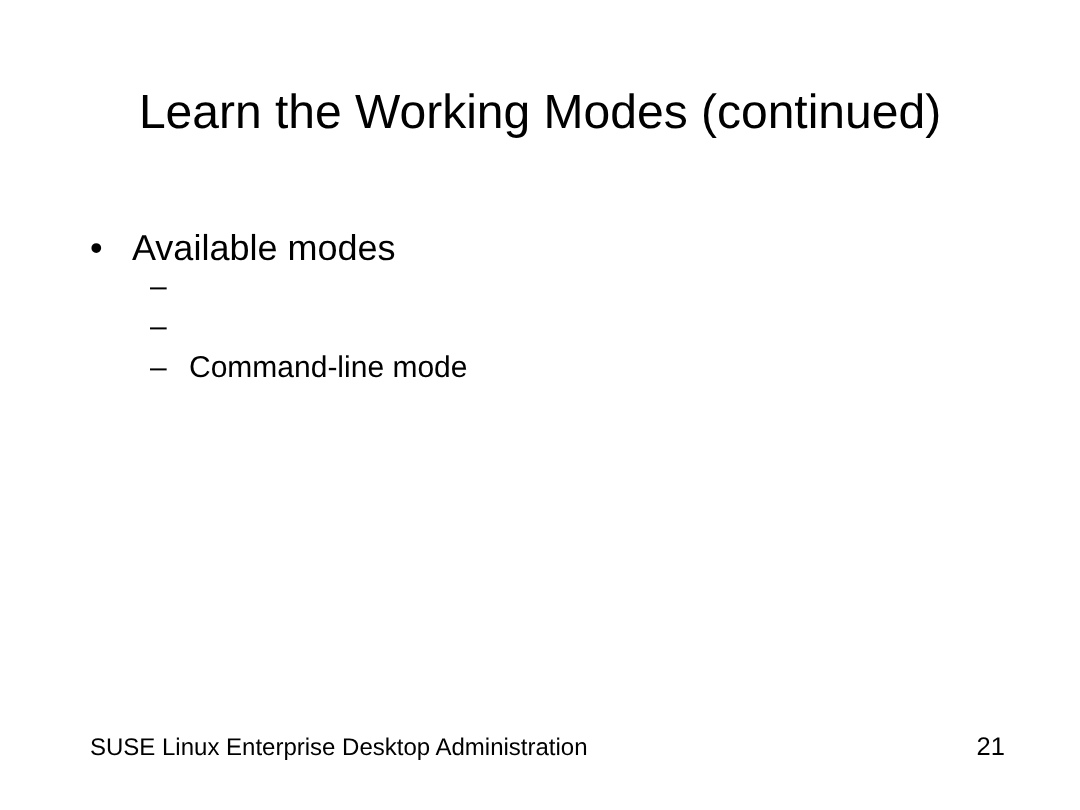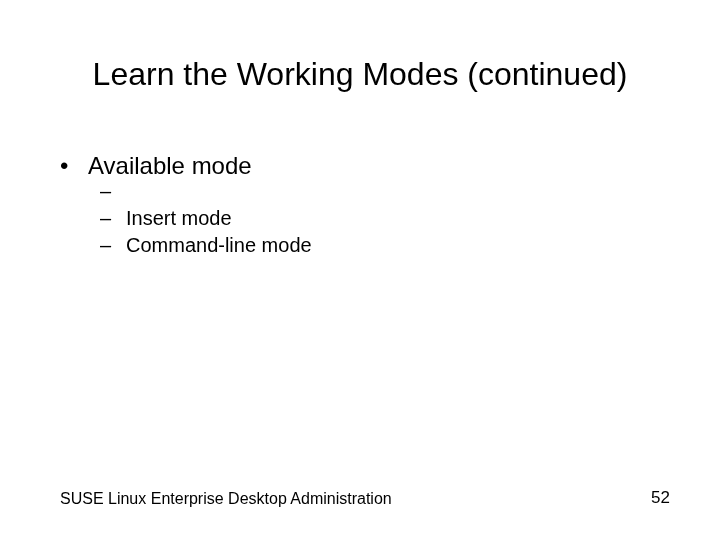--- a/index.html
+++ b/index.html
@@ -79,34 +79,33 @@
 <body>
 
 <div class="slide">
 
   <div class="title">Learn the Working Modes (continued)</div>
 
   <div class="body">
     <div class="lvl1">
       <div class="lvl1-row">
         <span class="bullet-dot">•</span>
-        <span>Available mode</span>
+        <span>Available modes</span>
       </div>
       <div class="lvl2">
         <div class="lvl2-row">
           <span class="dash">–</span>
         </div>
         <div class="lvl2-row">
           <span class="dash">–</span>
-          <span>Insert mode</span>
         </div>
         <div class="lvl2-row">
           <span class="dash">–</span>
           <span>Command-line mode</span>
         </div>
       </div>
     </div>
   </div>
 
   <div class="footer-left">SUSE Linux Enterprise Desktop Administration</div>
-  <div class="footer-right">52</div>
+  <div class="footer-right">21</div>
 
 </div>
 
 </body></html>

